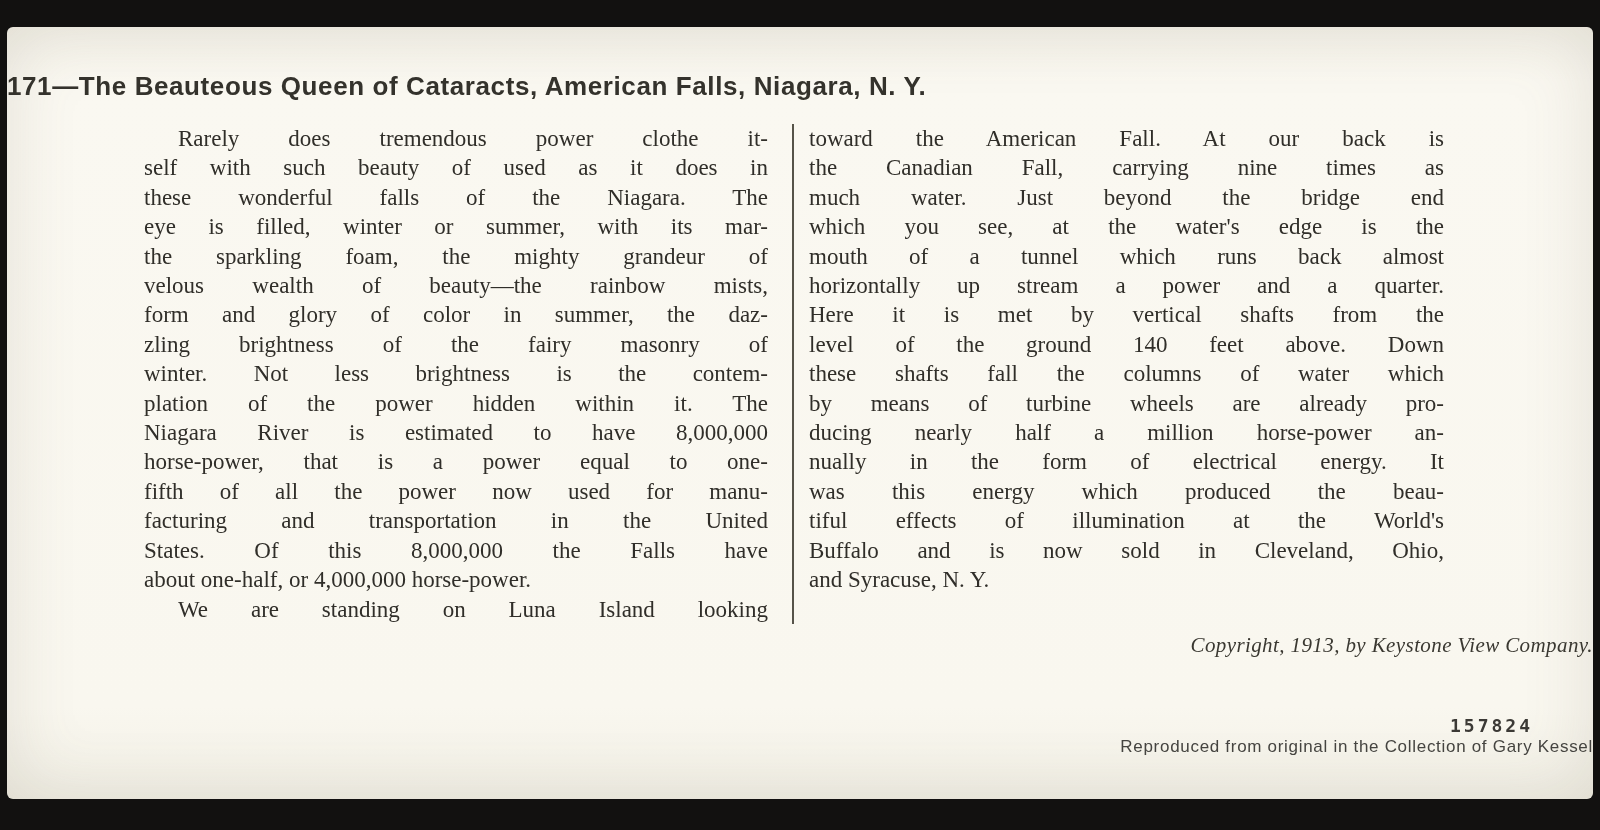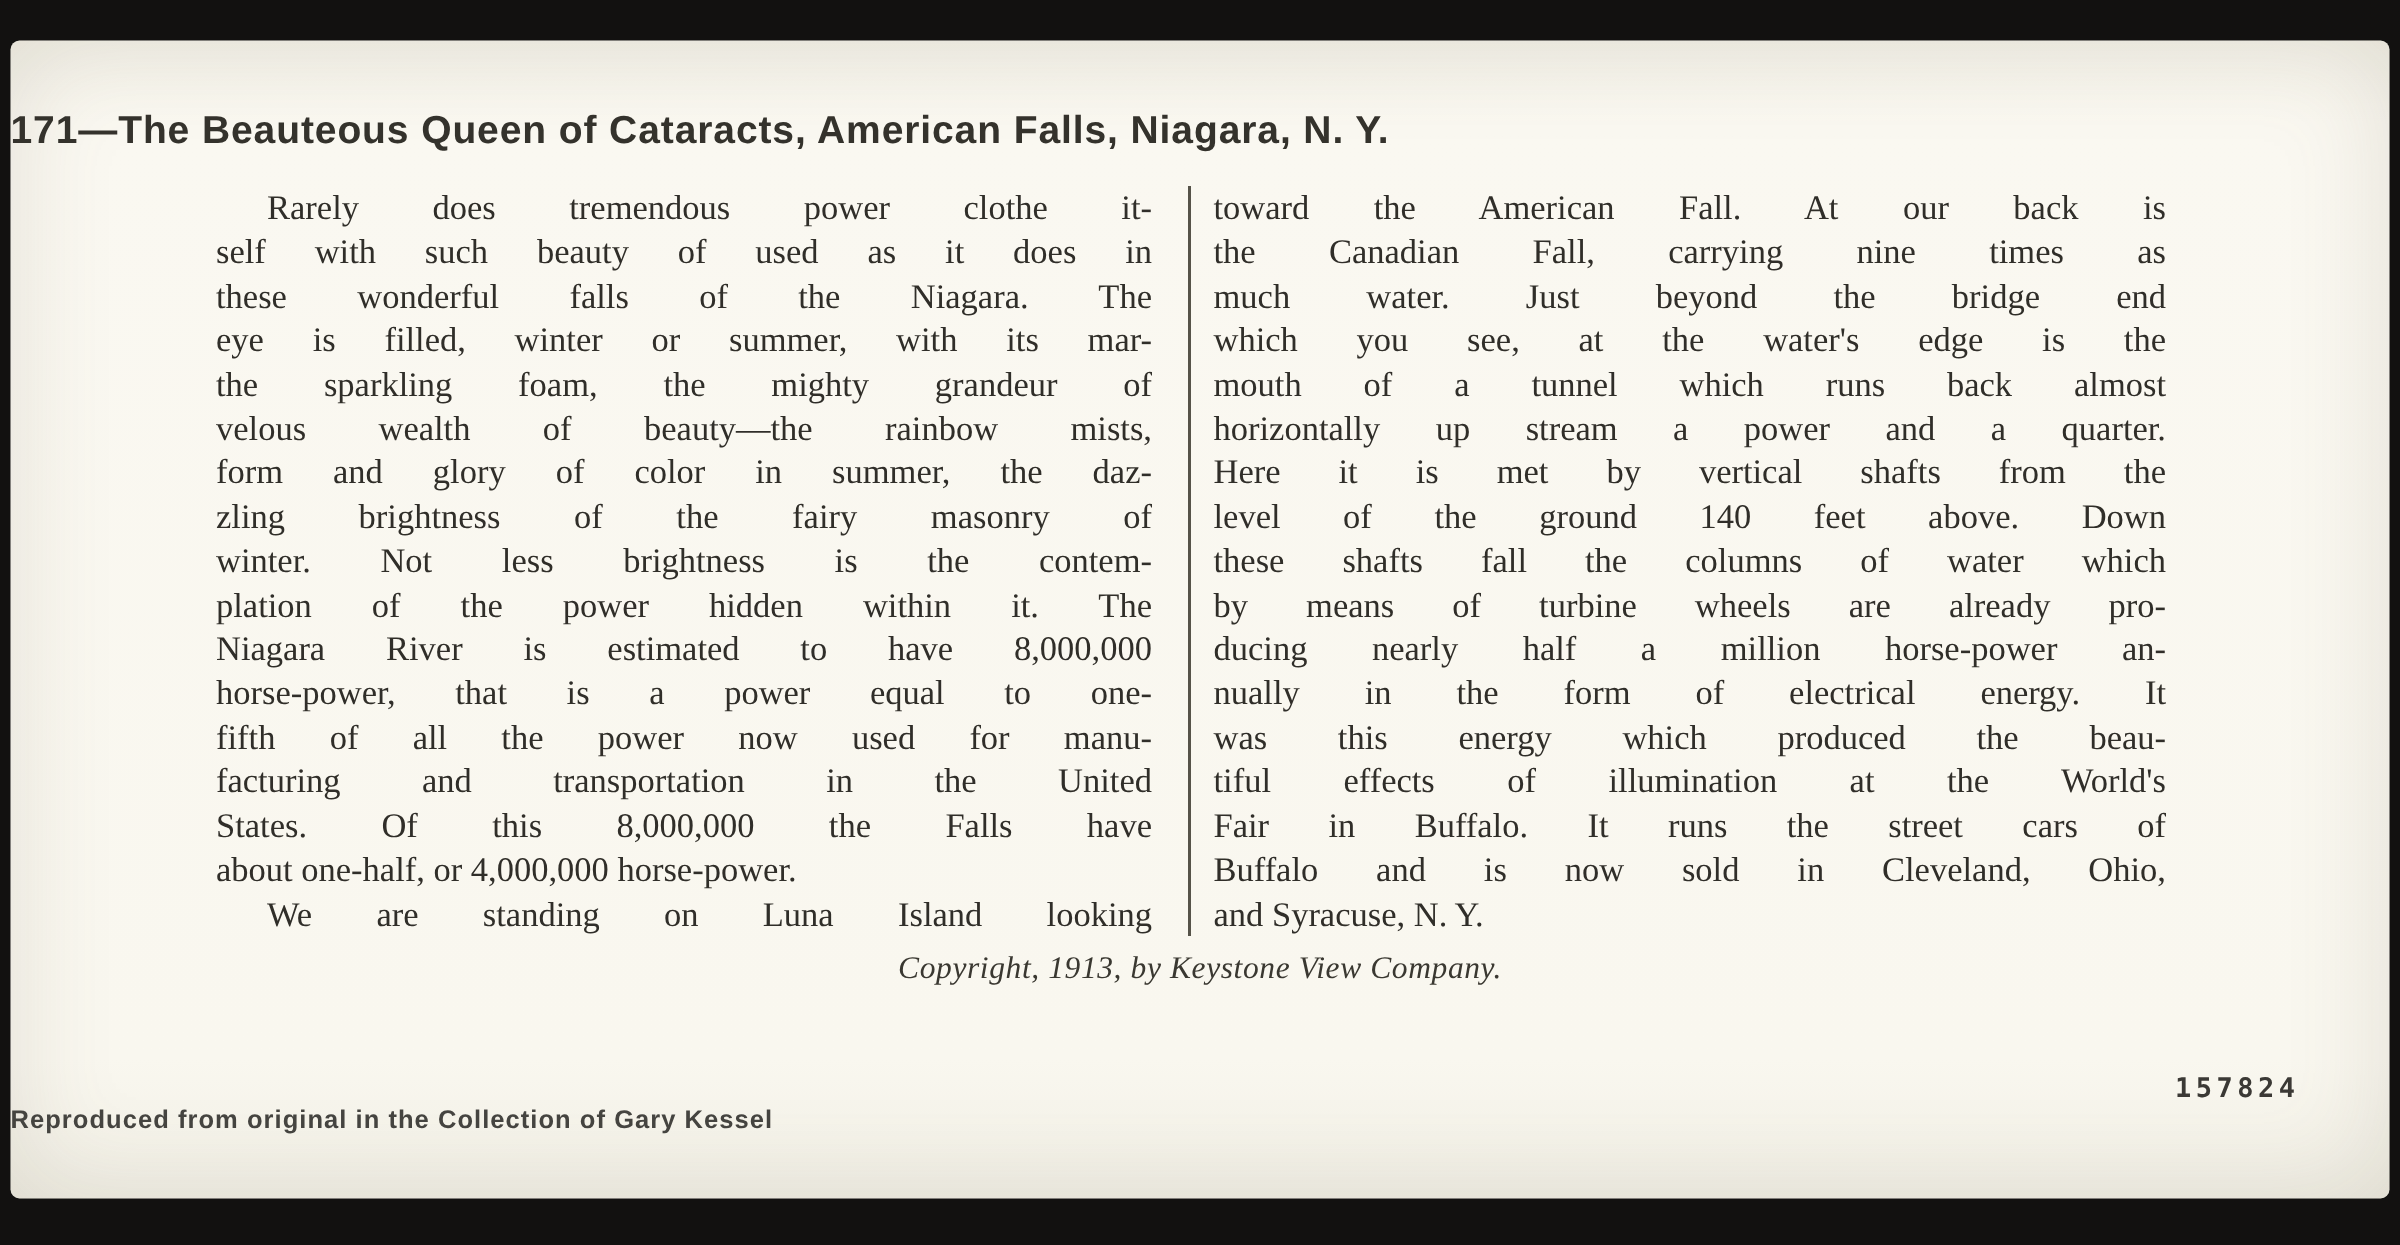--- a/index.html
+++ b/index.html
@@ -42,37 +42,36 @@
     padding-right: 24px;
     border-right: 2px solid #565349;
   }
   .col-right {
     padding-left: 15px;
   }
   .line { text-align: justify; text-align-last: justify; }
   .line.indent { text-indent: 34px; }
   .line.ragged { text-align-last: left; }
   .copyright {
-    text-align: center;
+    text-align: right;
     font-style: italic;
     font-size: 21px;
     margin-top: 9px;
     letter-spacing: 0.4px;
     color: #3a3831;
   }
   .footer-credit {
     position: absolute;
     left: 0; right: 0;
     top: 710px;
-    text-align: left;
+    text-align: right;
     font-family: "Liberation Sans", sans-serif;
     font-size: 17px;
     letter-spacing: 0.7px;
     color: #454440;
-    font-weight: bold;
   }
   .serial {
     position: absolute;
     right: 60px;
     top: 688px;
     font-family: "DejaVu Sans Mono", monospace;
     font-weight: bold;
     font-size: 18px;
     letter-spacing: 3px;
     color: #3b3935;
@@ -113,21 +112,20 @@
         <div class="line">mouth of a tunnel which runs back almost</div>
         <div class="line">horizontally up stream a power and a quarter.</div>
         <div class="line">Here it is met by vertical shafts from the</div>
         <div class="line">level of the ground 140 feet above. Down</div>
         <div class="line">these shafts fall the columns of water which</div>
         <div class="line">by means of turbine wheels are already pro-</div>
         <div class="line">ducing nearly half a million horse-power an-</div>
         <div class="line">nually in the form of electrical energy. It</div>
         <div class="line">was this energy which produced the beau-</div>
         <div class="line">tiful effects of illumination at the World's</div>
-        <div class="line">Fair in Buffalo. It runs the street cars of</div>
         <div class="line">Buffalo and is now sold in Cleveland, Ohio,</div>
         <div class="line ragged">and Syracuse, N. Y.</div>
       </div>
   </div>
 
   <div class="copyright">Copyright, 1913, by Keystone View Company.</div>
 
   <div class="footer-credit">Reproduced from original in the Collection of Gary Kessel</div>
 
   <div class="serial">157824</div>

